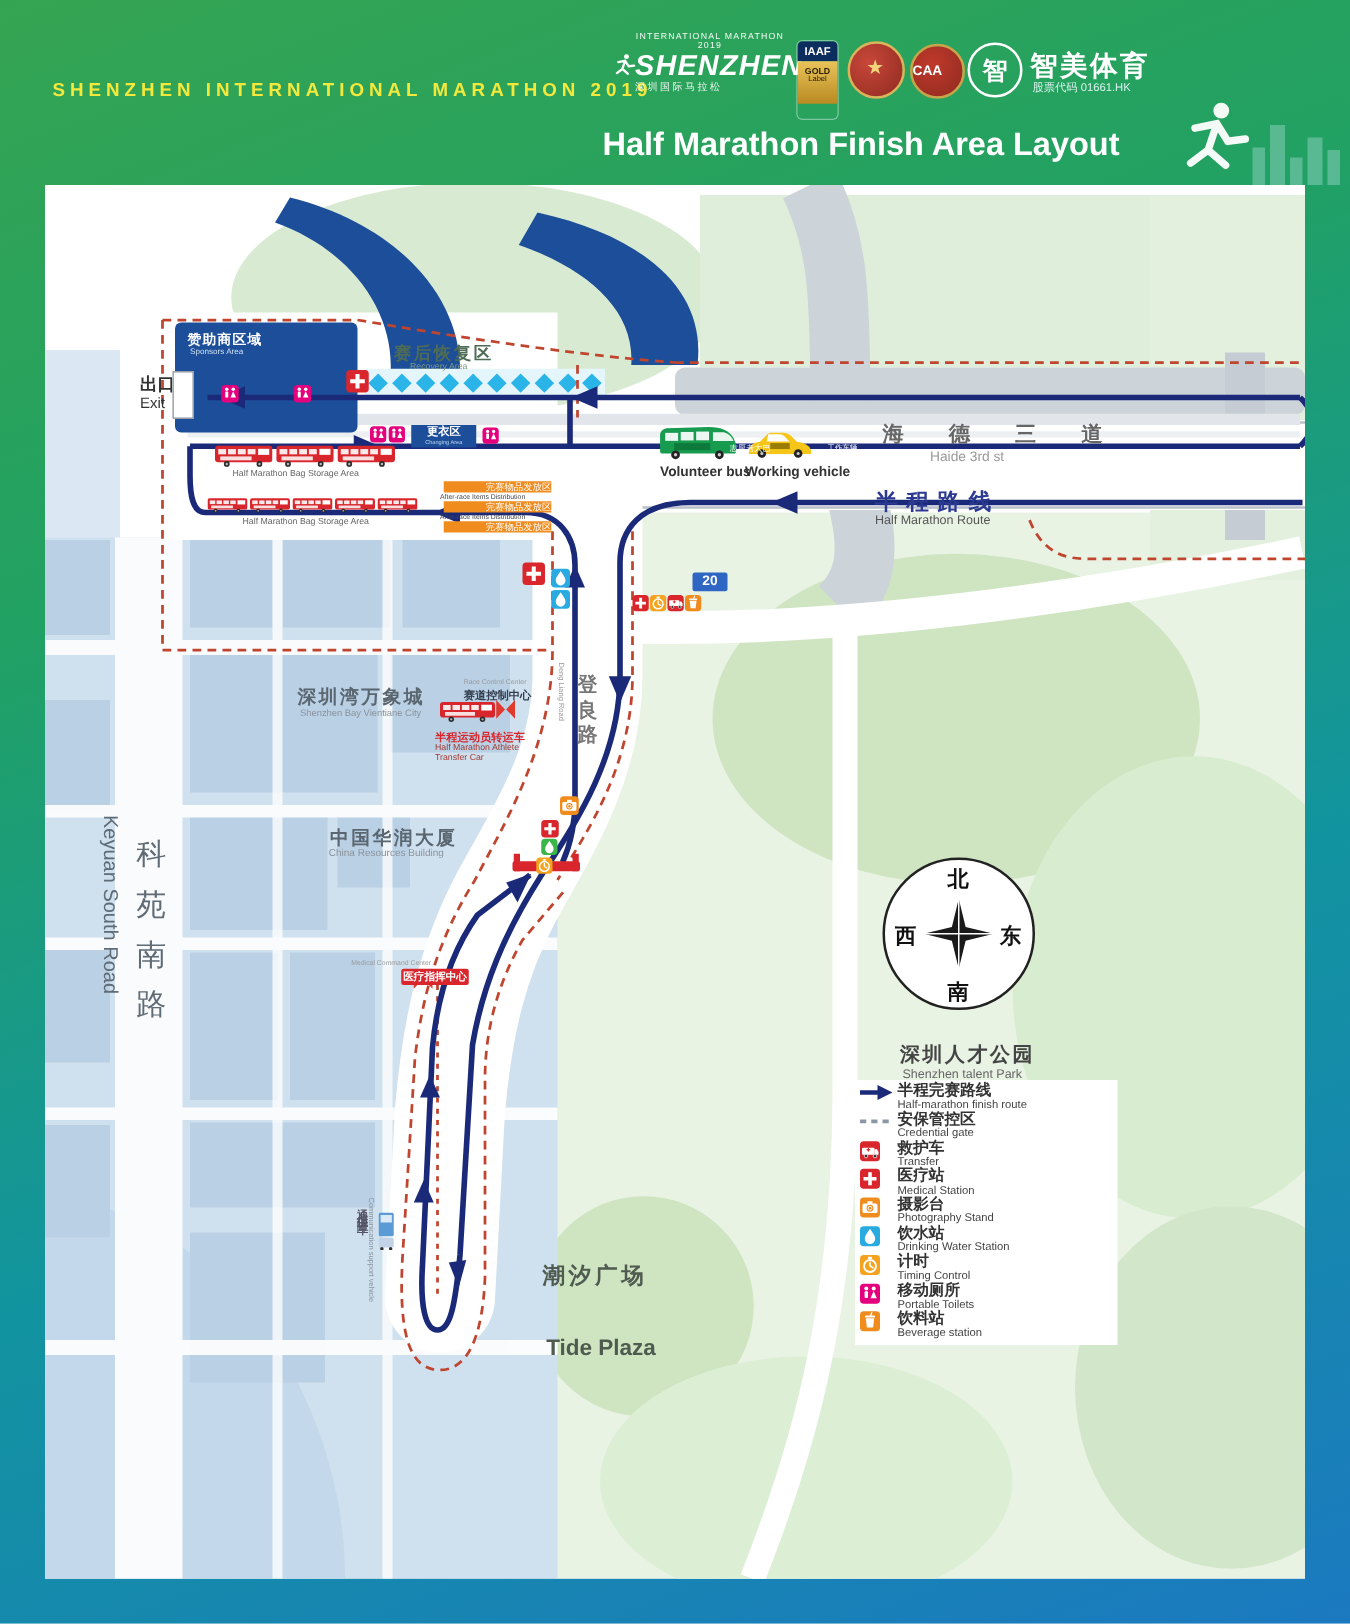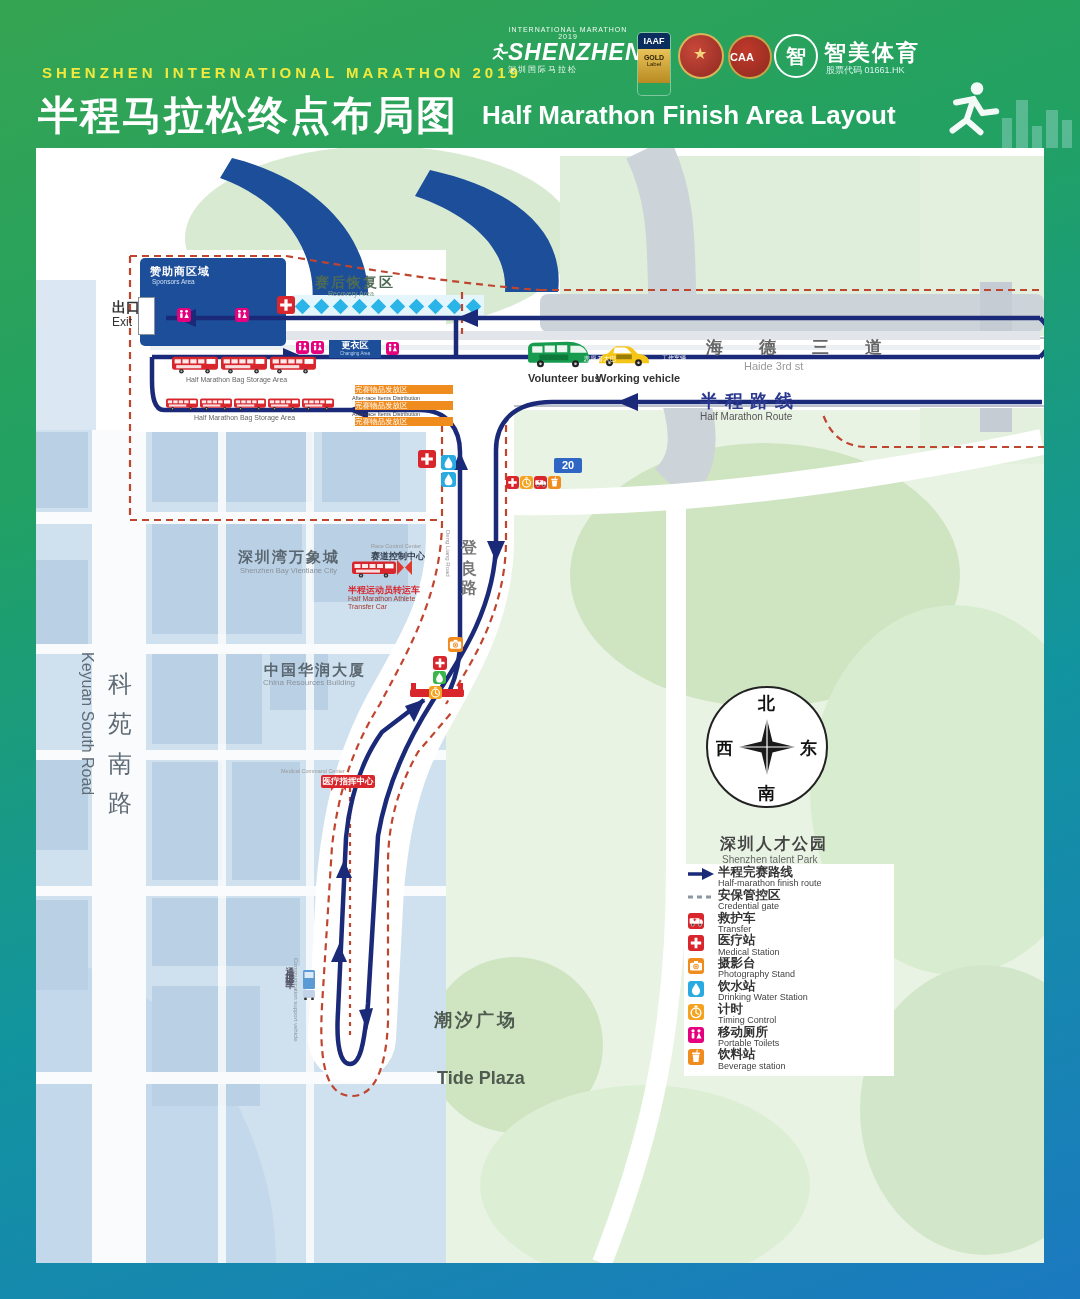--- a/index.html
+++ b/index.html
@@ -27,21 +27,21 @@
   .badge-caa{left:728px;top:35px;width:40px;height:40px;border-radius:50%;background:radial-gradient(circle at 40% 35%,#c0392b,#8f2a20);border:2px solid #c8a44a;color:#fff;font-weight:bold;font-size:11px;display:flex;align-items:center;}
   .zm-circle{left:774px;top:34px;width:40px;height:40px;border-radius:50%;border:2.5px solid #fff;color:#fff;font-size:20px;font-weight:bold;display:flex;align-items:center;justify-content:center;}
   .zm-name{left:824px;top:38px;font-size:22px;font-weight:bold;color:#fff;letter-spacing:2px;}
   .zm-stock{left:826px;top:64px;font-size:9px;color:#d8f3ef;}
   
   .zh{font-weight:bold;}
   .vtext{writing-mode:vertical-lr;}
   .sq{position:absolute;border-radius:3px;display:block;}
   .sq svg{display:block;width:100%;height:100%;}
   .box-blue{background:#1c4e9a;color:#fff;text-align:center;}
-  .strip-orange{background:#f08c1e;color:#fff;font-size:7.5px;text-align:left;line-height:9px;height:9px;width:98px;}
+  .strip-orange{background:#f08c1e;color:#fff;font-size:7.5px;text-align:right;line-height:9px;height:9px;width:86px;}
   
   .lg{left:688px;top:866px;width:202px;}
   .lg-row{display:flex;align-items:flex-start;height:22.8px;}
   .lg-ic{width:30px;flex:0 0 30px;padding-top:1px;}
   .lg-zh{font-size:12.5px;font-weight:bold;color:#333;line-height:1.05;}
   .lg-en{font-size:9px;color:#444;line-height:1.1;}
   .lg-sq{width:16px;height:16px;border-radius:3px;display:block;}
   .lg-sq svg{display:block;width:100%;height:100%;}
 </style>
 </head>
@@ -135,21 +135,20 @@
       <symbol id="sym-runner" viewBox="0 0 40 40">
           <g stroke="#fff" stroke-width="3.4" stroke-linecap="round" fill="none">
             <circle cx="24" cy="6" r="3.6" fill="#fff" stroke="none"></circle>
             <path d="M12,14 L22,12 L27,20 M22,12 L18,24 L26,31 M18,24 L10,30 M27,20 L35,19"></path>
           </g>
         </symbol>
     </defs>
   </svg>
 
   <div class="ab h-title-en">SHENZHEN INTERNATIONAL MARATHON 2019</div>
-  <div class="ab h-sub-zh">半程马拉松终点布局图</div>
   <div class="ab h-sub-en">Half Marathon Finish Area Layout</div>
 
   <div class="ab lm">
     <svg class="ab" style="left:-20px;top:16px;width:22px;height:22px">
         <use href="#sym-runner"></use>
       </svg>
     <div class="lm-arc">INTERNATIONAL MARATHON 2019</div>
     <div class="lm-name">SHENZHEN</div>
     <div class="lm-sub">深圳国际马拉松</div>
   </div>

